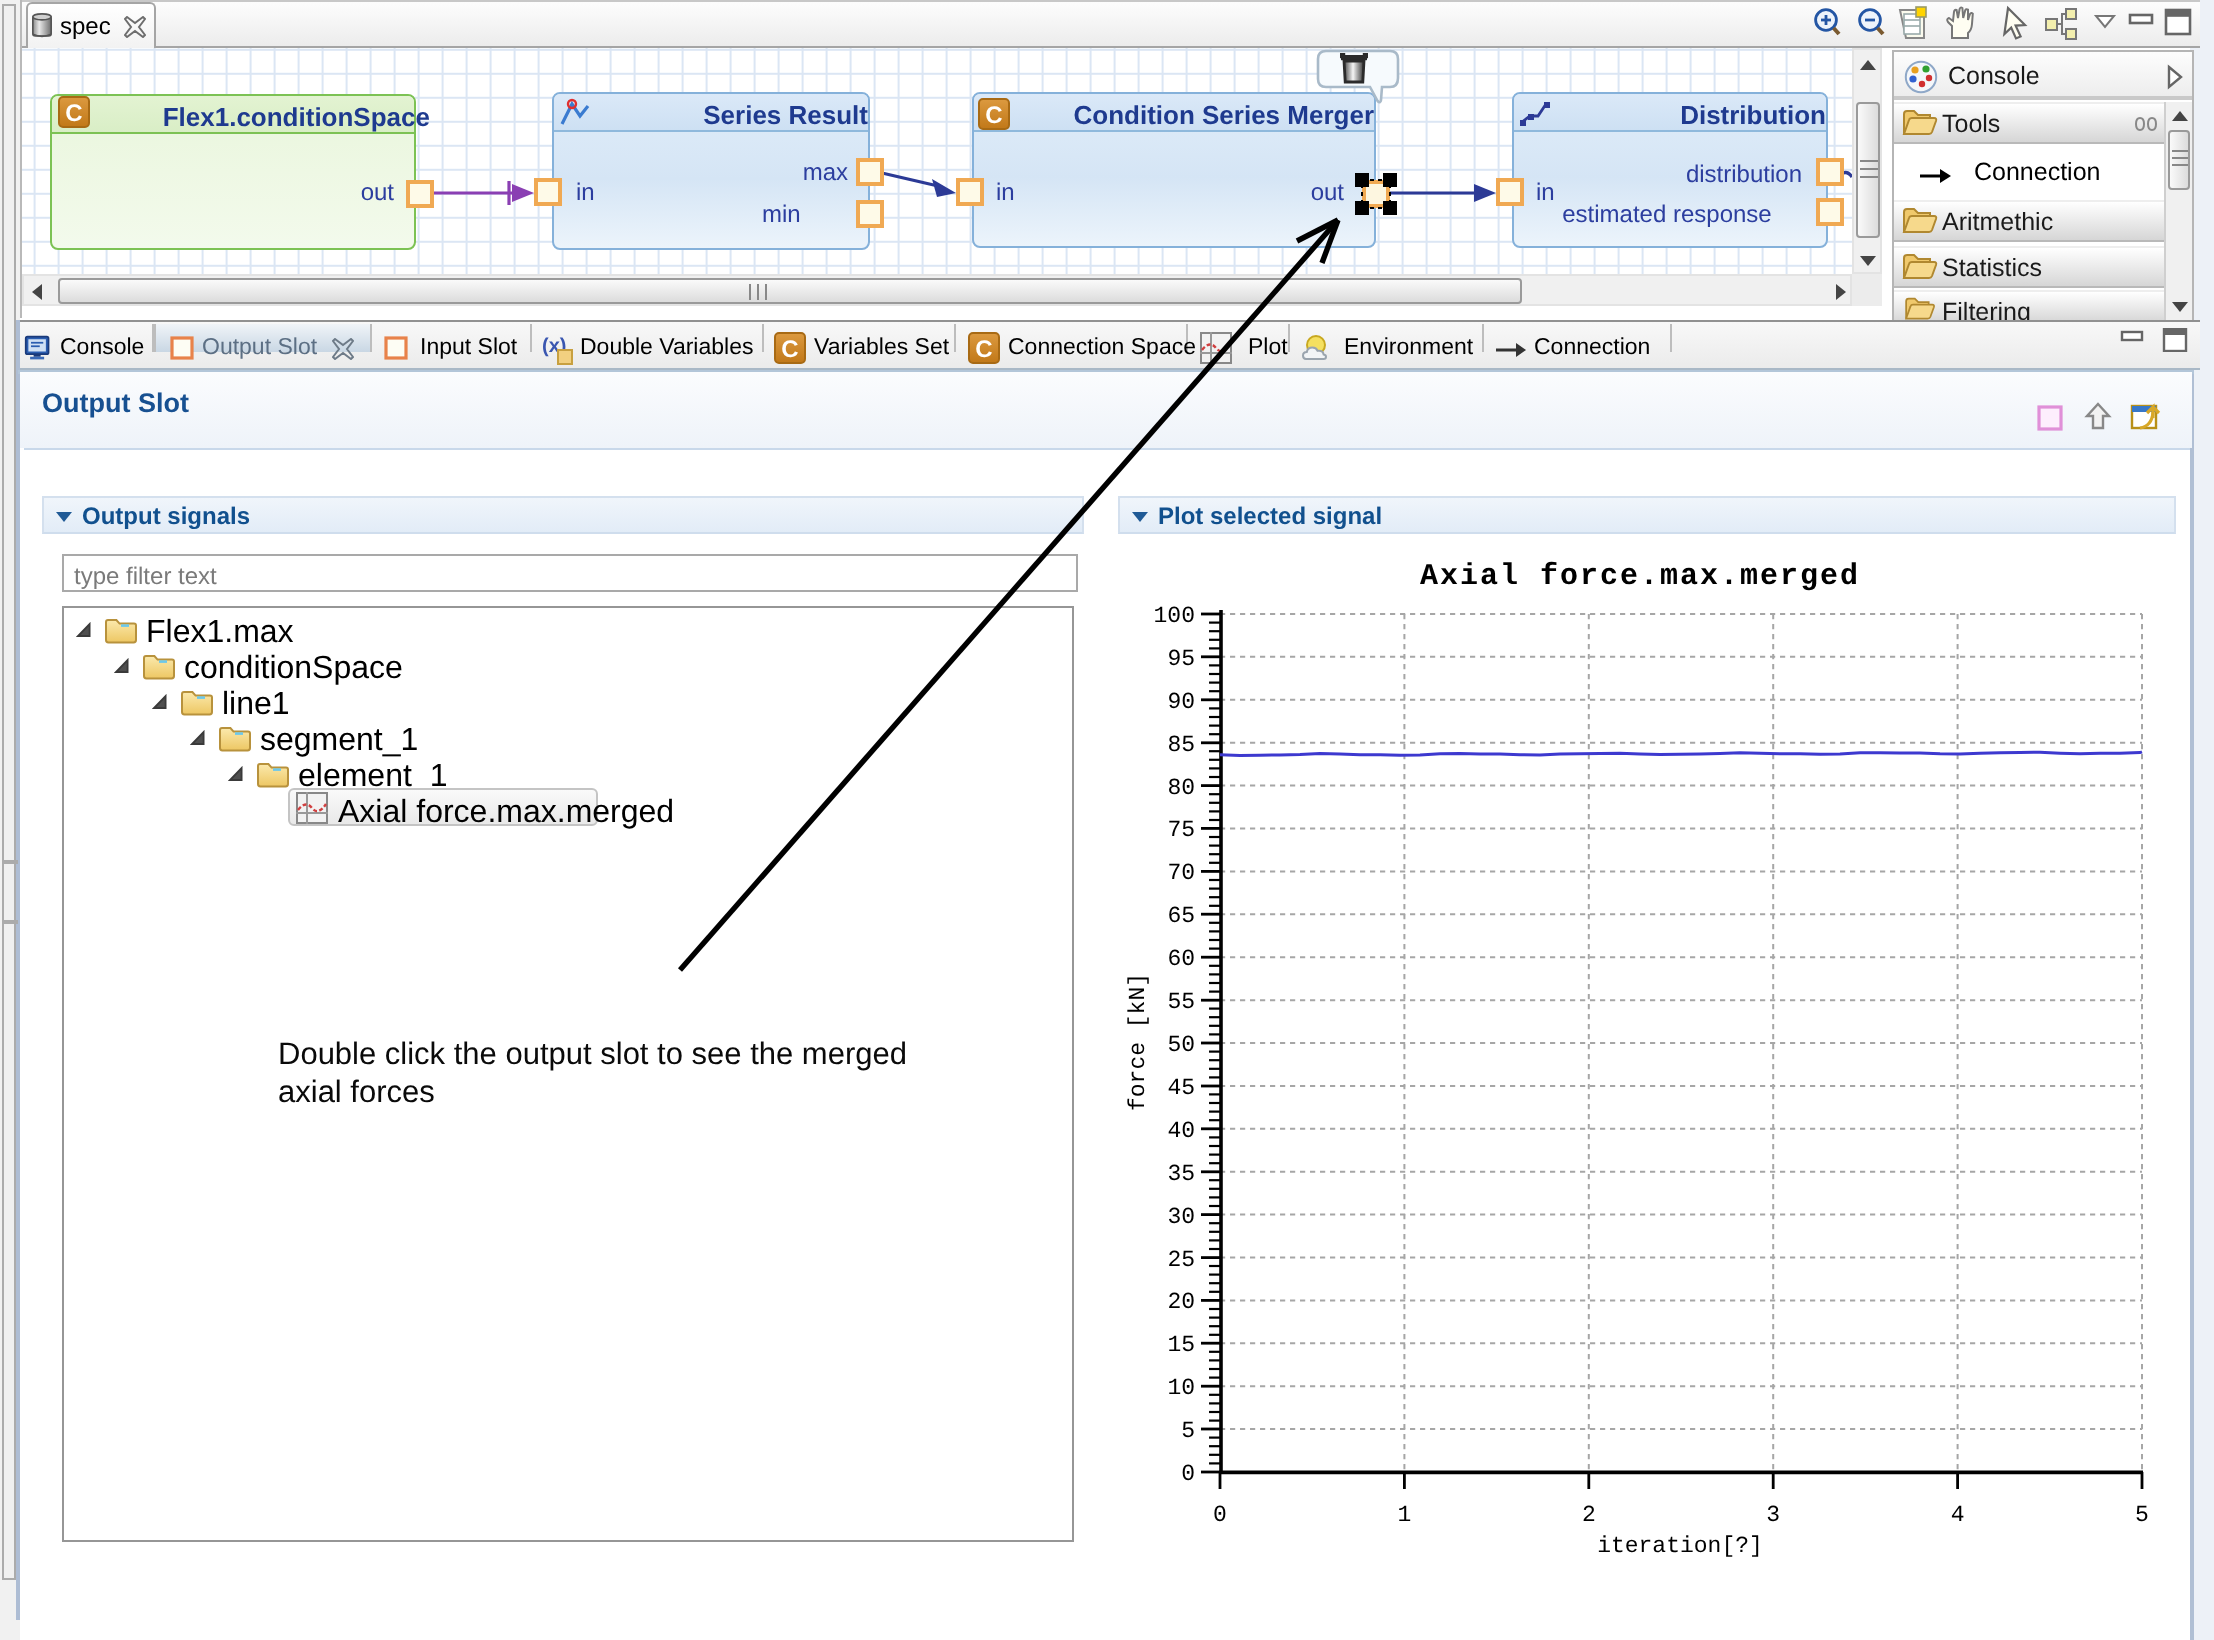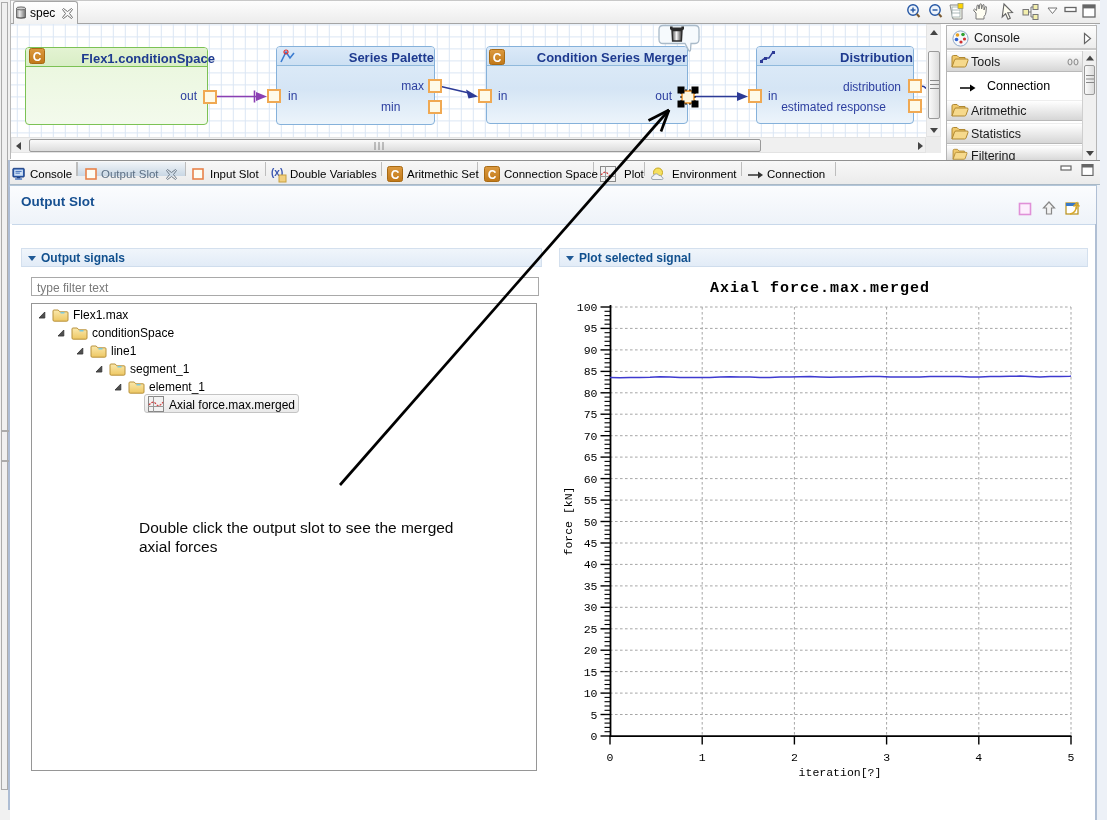--- a/index.html
+++ b/index.html
@@ -27,21 +27,21 @@
 .drawer{position:absolute;left:0;width:135px;height:21px;background:linear-gradient(#ffffff,#d6d6d6);border-bottom:1px solid #b9b9b9;border-top:1px solid #eee}
 .drawer span{position:absolute;left:24px;top:3px;font-size:12.5px;color:#1a1a1a}
 
 #btabs{left:10px;top:160px;width:1090px;height:25px;background:linear-gradient(#f8f8f8,#ebebeb);border-top:1px solid #919191;border-bottom:1px solid #a9b8c6}
 .btab{position:absolute;top:1px;height:14px;border-right:1px solid #bdbdbd;font-size:12px;color:#000}
 .btab .lbl{position:absolute;top:6px;white-space:nowrap;font-size:11.5px}
 #bcontent{left:10px;top:186px;width:1085px;height:634px;background:#fff}
 .secband{position:absolute;height:19px;background:linear-gradient(#f0f5fb,#e2ecf7);border:1px solid #d4e0ee;border-bottom:1px solid #cfdded}
 .sectitle{position:absolute;left:19px;top:2px;font-size:12px;font-weight:bold;color:#11508e}
 .sectri{position:absolute;left:6px;top:7px;width:0;height:0;border-left:4.5px solid transparent;border-right:4.5px solid transparent;border-top:5px solid #205a96}
-.trow{position:absolute;height:18px;font-size:12px;color:#000;white-space:nowrap}
+.trow{position:absolute;height:18px;font-size:16px;color:#000;white-space:nowrap}
 </style></head>
 <body>
 <div id="page">
 
 <div class="abs" style="left:0;top:0;width:10px;height:820px;background:#f1f1f1"></div>
 <div class="abs" style="left:1px;top:2px;width:7px;height:788px;background:#f0f0f0;border:1px solid #ababab"></div>
 <div class="abs" style="left:8px;top:160px;width:2px;height:650px;background:#aebdd4"></div>
 <div class="abs" style="left:1px;top:430px;width:8px;height:2px;background:#ababab"></div>
 <div class="abs" style="left:1px;top:460px;width:8px;height:2px;background:#ababab"></div>
 <div class="abs" style="left:1095px;top:0;width:12px;height:820px;background:#edf1f7"></div>
@@ -122,21 +122,21 @@
 <div id="canvas" class="abs">
       <div class="grid"></div>
 
  <div class="blk" style="left:14px;top:23px;width:183px;height:78px;background:linear-gradient(#e9f6dc,#f3faec);border:1.5px solid #7cc254">
    <div class="blkhead" style="background:linear-gradient(#e3f3d2,#d9eec6);border-bottom:1px solid #7cc254"></div>
    <div class="blktitle" style="left:8px">Flex1.conditionSpace</div>
  </div>
 
  <div class="blk" style="left:265px;top:22px;width:159px;height:79px;background:linear-gradient(#e0edf9,#d5e5f5 55%,#ecf4fb);border:1.5px solid #85b1da">
    <div class="blkhead" style="background:linear-gradient(#dbe9f8,#cde0f3);border-bottom:1px solid #8fb9dc"></div>
-   <div class="blktitle">Series Palette</div>
+   <div class="blktitle">Series Result</div>
  </div>
 
  <div class="blk" style="left:475px;top:22px;width:202px;height:78px;background:linear-gradient(#e0edf9,#d5e5f5 55%,#ecf4fb);border:1.5px solid #85b1da">
    <div class="blkhead" style="background:linear-gradient(#dbe9f8,#cde0f3);border-bottom:1px solid #8fb9dc"></div>
    <div class="blktitle">Condition Series Merger</div>
  </div>
 
  <div class="blk" style="left:745px;top:22px;width:158px;height:78px;background:linear-gradient(#e0edf9,#d5e5f5 55%,#ecf4fb);border:1.5px solid #85b1da">
    <div class="blkhead" style="background:linear-gradient(#dbe9f8,#cde0f3);border-bottom:1px solid #8fb9dc"></div>
    <div class="blktitle">Distribution</div>
@@ -376,21 +376,21 @@
         <svg class="abs" style="left:5px;top:4px" width="16" height="16" viewBox="0 0 16 16">
           <rect x="0.5" y="0.5" width="15" height="15" rx="2" fill="url(#cg2)" stroke="#a86a14"></rect>
           <defs>
             <linearGradient id="cg2" x1="0" y1="0" x2="0" y2="1">
               <stop offset="0" stop-color="#dc9a40"></stop>
               <stop offset="1" stop-color="#c17818"></stop>
             </linearGradient>
           </defs>
           <text x="8" y="12.5" text-anchor="middle" font-size="12" font-weight="bold" fill="#fff" font-family="Liberation Sans">C</text>
         </svg>
-        <span class="lbl" style="left:25px">Aritmethic Set</span>
+        <span class="lbl" style="left:25px">Variables Set</span>
       </div>
 
  <div class="btab" style="left:469px;width:116px">
         <svg class="abs" style="left:6px;top:4px" width="16" height="16" viewBox="0 0 16 16">
           <rect x="0.5" y="0.5" width="15" height="15" rx="2" fill="url(#cg2)" stroke="#a86a14"></rect>
           <text x="8" y="12.5" text-anchor="middle" font-size="12" font-weight="bold" fill="#fff" font-family="Liberation Sans">C</text>
         </svg>
         <span class="lbl" style="left:26px">Connection Space</span>
       </div>
 

